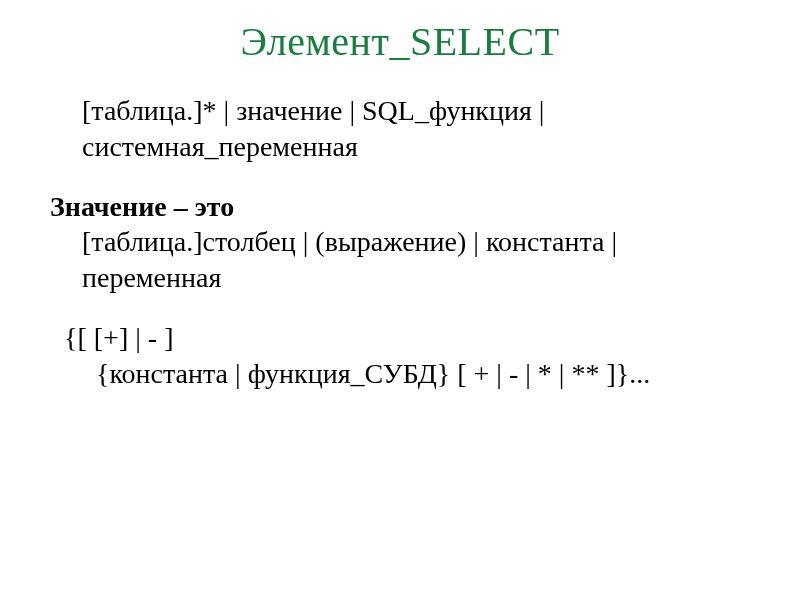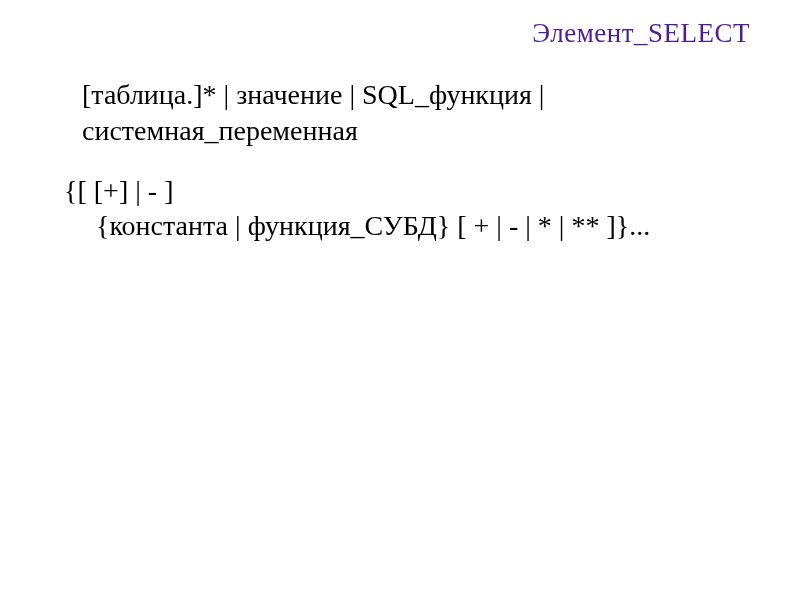--- a/index.html
+++ b/index.html
@@ -13,23 +13,23 @@
     overflow: hidden;
   }
   .slide {
     width: 800px;
     height: 600px;
     position: relative;
     box-sizing: border-box;
     padding: 18px 50px 20px 50px;
   }
   .title {
-    text-align: right;
-    font-size: 27px;
-    color: #4c1d95;
+    text-align: center;
+    font-size: 40px;
+    color: #15803d;
     margin: 0 0 28px 0;
     font-weight: normal;
     letter-spacing: 0.5px;
   }
   .body {
     font-size: 28px;
     line-height: 1.28;
     color: #000000;
   }
   .block {
@@ -50,20 +50,22 @@
 
 <div class="slide">
 
   <h1 class="title">Элемент_SELECT</h1>
 
   <div class="body">
 
     <div class="block indent">[таблица.]* | значение | SQL_функция | системная_переменная</div>
 
     <div class="block">
+      <div class="heading">Значение – это</div>
+      <div class="indent">[таблица.]столбец | (выражение) | константа | переменная</div>
     </div>
 
     <div class="block">
       <div class="expr-indent">
         <div>{[ [+] | - ]</div>
         <div class="indent">{константа | функция_СУБД} [ + | - | * | ** ]}...</div>
       </div>
     </div>
 
   </div>

